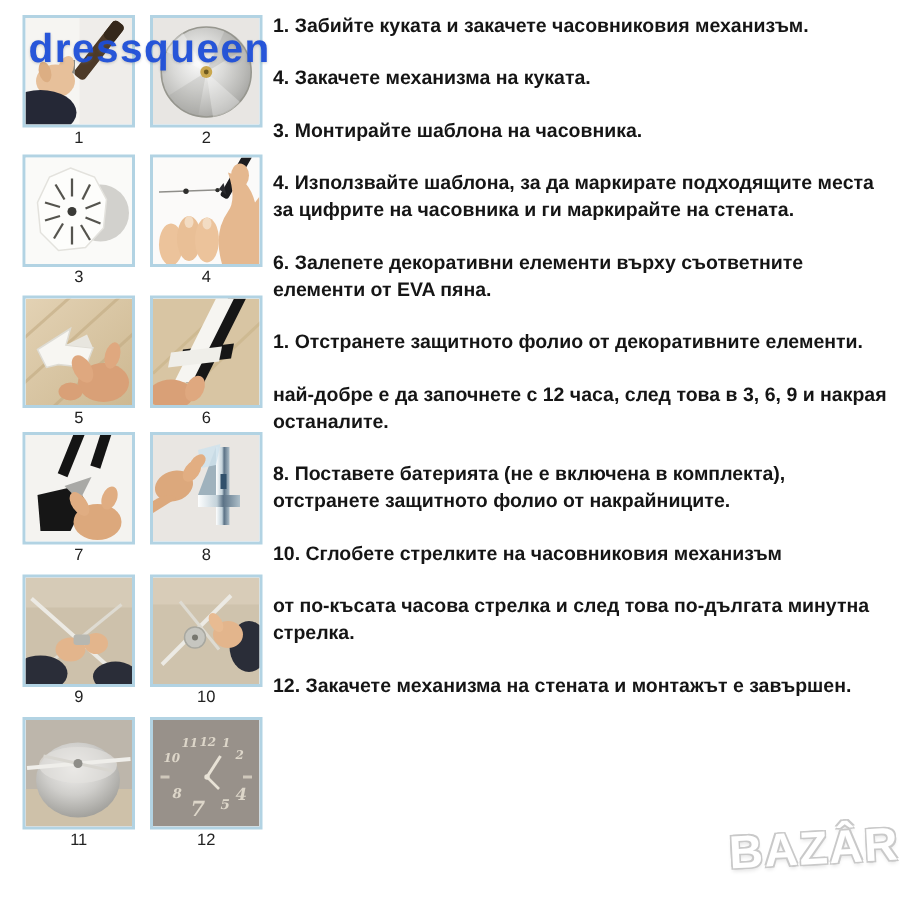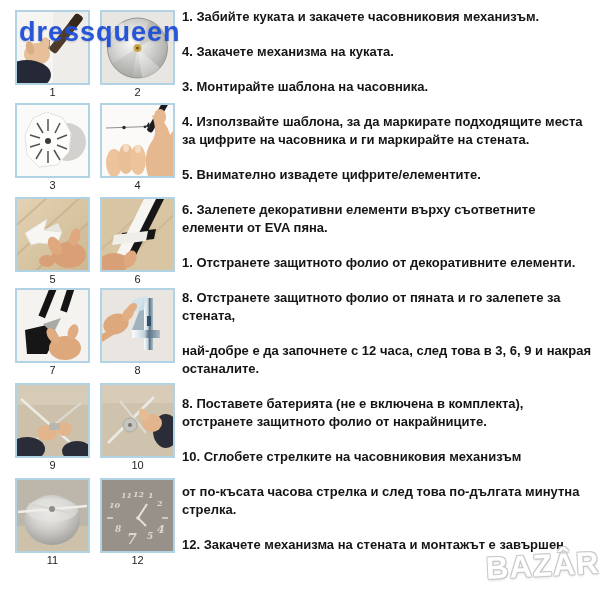--- a/index.html
+++ b/index.html
@@ -296,24 +296,22 @@
     </div>
     <figcaption class="cap">12</figcaption>
   </figure>
 </div>
 
 <div class="instructions">
   <p>1. Забийте куката и закачете часовниковия механизъм.</p>
   <p>4. Закачете механизма на куката.</p>
   <p>3. Монтирайте шаблона на часовника.</p>
   <p>4. Използвайте шаблона, за да маркирате подходящите места за цифрите на часовника и ги маркирайте на стената.</p>
-  <p>5. Внимателно извадете цифрите/елементите.</p>
   <p>6. Залепете декоративни елементи върху съответните елементи от EVA пяна.</p>
   <p>1. Отстранете защитното фолио от декоративните елементи.</p>
-  <p>8. Отстранете защитното фолио от пяната и го залепете за стената,</p>
   <p>най-добре е да започнете с 12 часа, след това в 3, 6, 9 и накрая останалите.</p>
   <p>8. Поставете батерията (не е включена в комплекта), отстранете защитното фолио от накрайниците.</p>
   <p>10. Сглобете стрелките на часовниковия механизъм</p>
   <p>от по-късата часова стрелка и след това по-дългата минутна стрелка.</p>
   <p>12. Закачете механизма на стената и монтажът е завършен.</p>
 </div>
 
 <div class="wm-shop">dressqueen</div>
 <div class="wm-bazar">BAZÂR</div>
 

